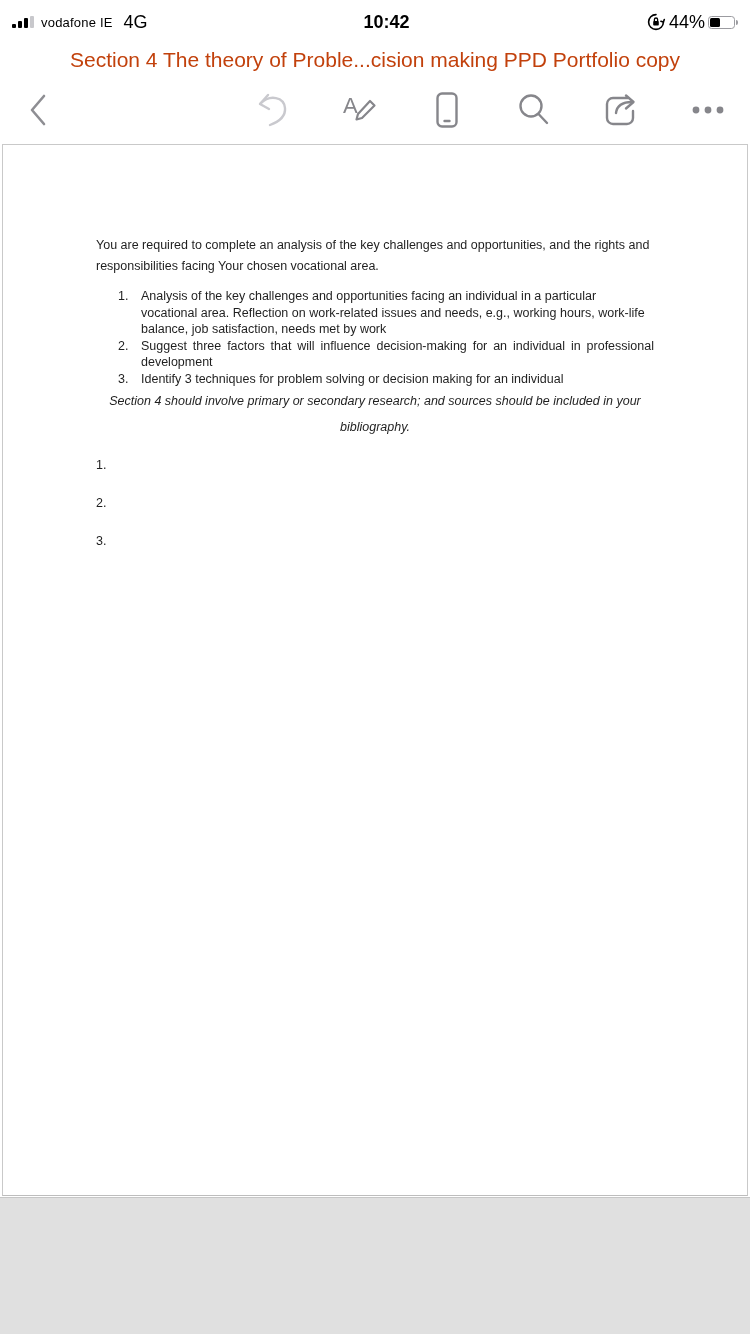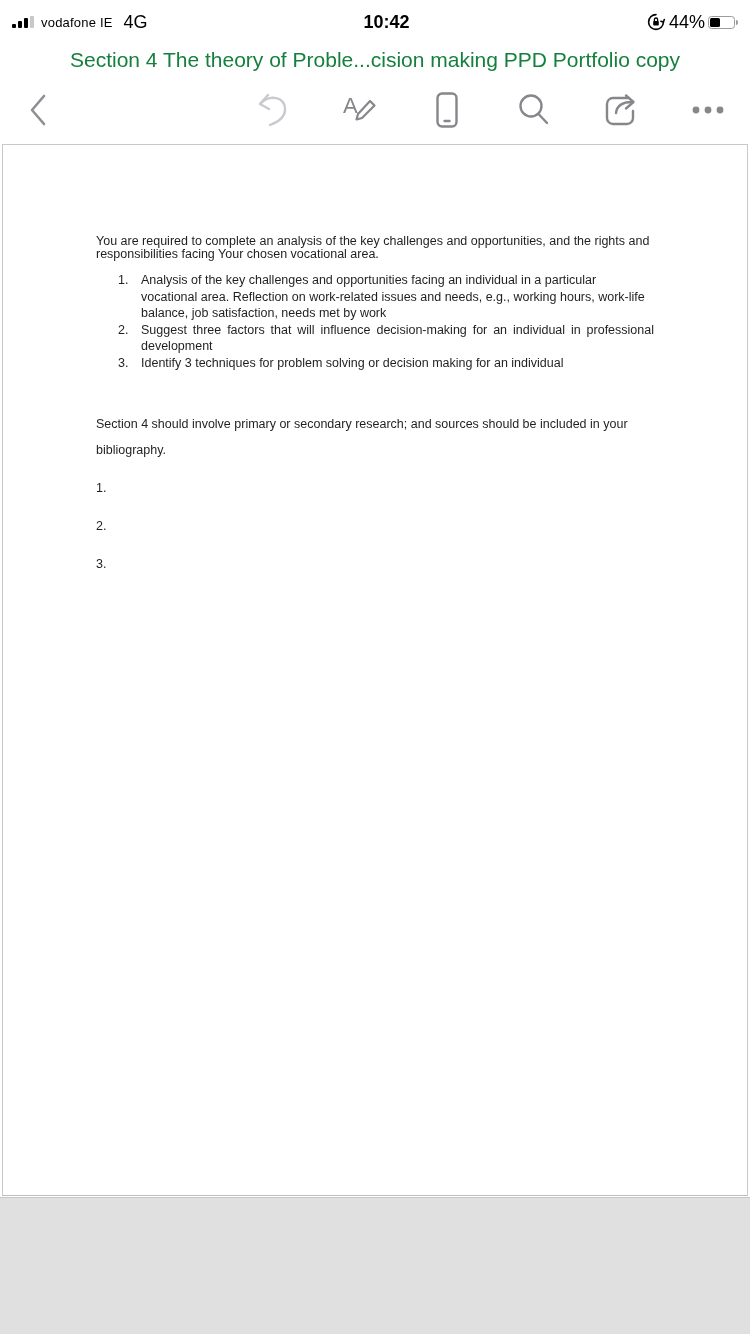--- a/index.html
+++ b/index.html
@@ -45,21 +45,21 @@
     width: 2px; height: 5px; background: #9b9ba0;
     border-radius: 0 2px 2px 0; margin-left: 1px;
   }
 
   
   .doc-title-row {
     height: 31px; display: flex; align-items: center; justify-content: center;
     overflow: hidden; background: #fff;
   }
   .doc-title {
-    white-space: nowrap; font-size: 21px; color: #15803d; letter-spacing: 0px;
+    white-space: nowrap; font-size: 21px; color: #c2410c; letter-spacing: 0px;
   }
 
   
   .toolbar {
     height: 69px; display: flex; align-items: center; background: #fff;
   }
   .tb-btn {
     border: none; background: transparent; padding: 0; cursor: pointer;
     display: flex; align-items: center; justify-content: center;
     width: 40px; height: 44px;
@@ -79,30 +79,30 @@
     border: 1px solid #c9c9c9; border-bottom-color: #bdbdbd;
     overflow: hidden;
   }
   .page-inner { padding: 90px 93px 0 93px; color: #1f1f1f; }
 
   .doc-heading {
     text-align: center; font-weight: bold; font-size: 15px;
     color: #2f5496; margin-bottom: 29px;
   }
   .doc-intro {
-    font-size: 12.5px; line-height: 13px; margin-bottom: 11px;
+    font-size: 12.5px; line-height: 21px; margin-bottom: 11px;
   }
   .doc-list { }
   .doc-li { display: flex; font-size: 12.5px; line-height: 16.6px; }
   .doc-li .num { width: 23px; margin-left: 22px; flex-shrink: 0; }
   .doc-li .li-text { flex: 1; }
   .doc-li.justify .li-text { text-align: justify; }
   .doc-note {
-    font-size: 12.5px; line-height: 26px;
-    margin-top: 39px;
+    font-style: italic; font-size: 12.5px; line-height: 26px;
+    text-align: center;
   }
   .answer-num { font-size: 12.5px; line-height: 26px; margin-top: 12px; }
   .answer-num:first-of-type { margin-top: 13px; }
 
   .footer-area {
     height: 137px; background: #e0e0e0; border-top: 1px solid #c6c6c6;
     margin-top: auto;
   }
 </style>
 </head>

